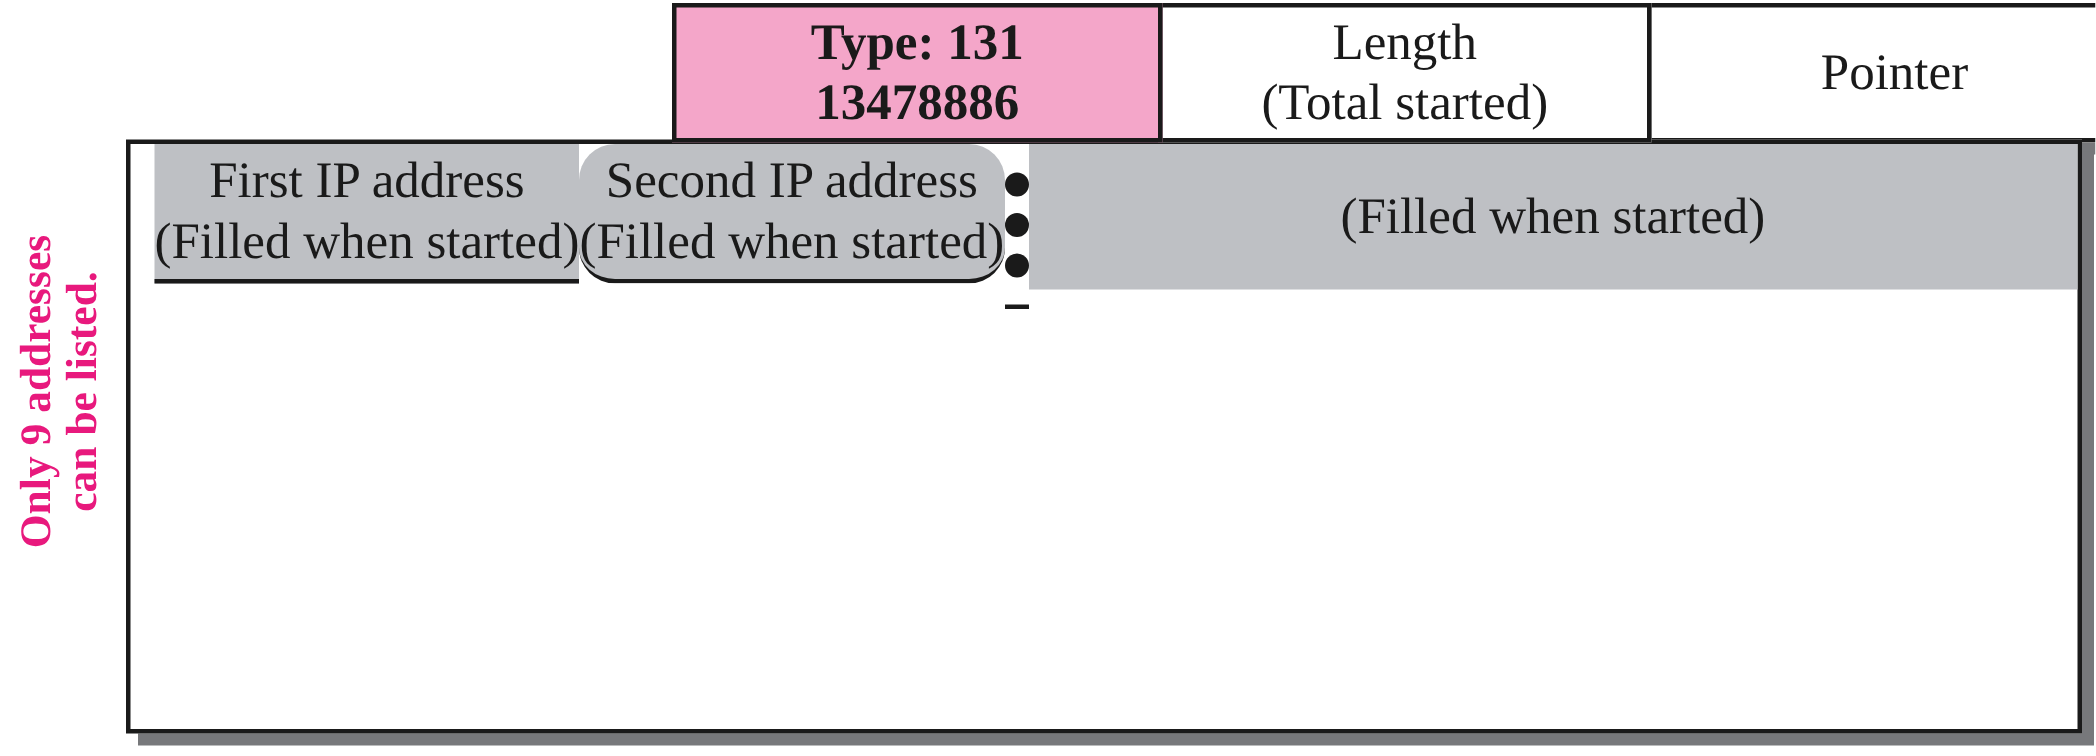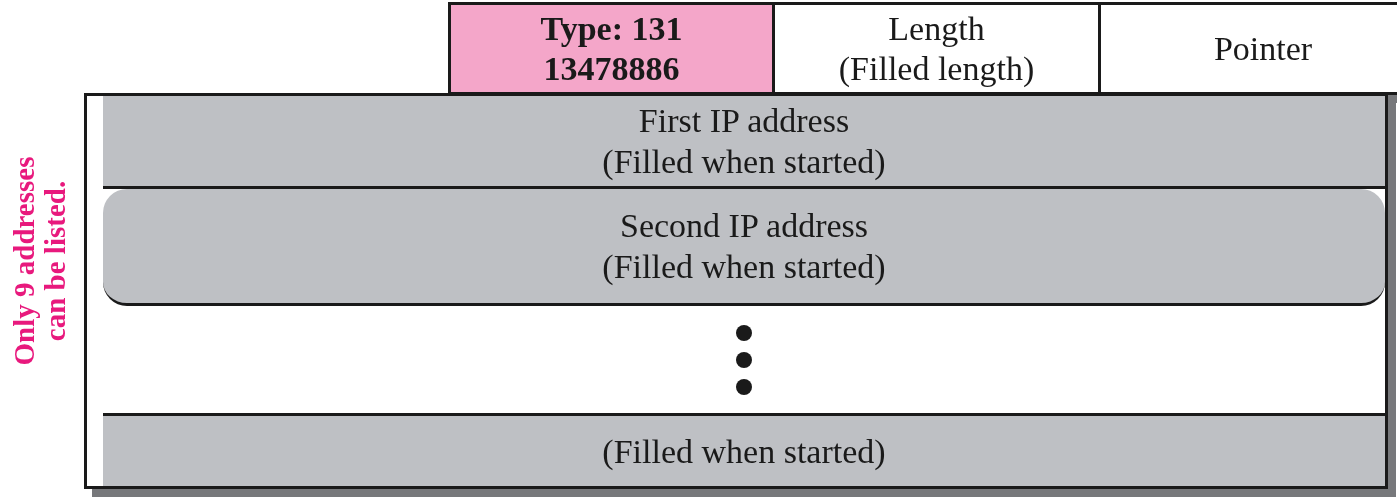--- a/index.html
+++ b/index.html
@@ -75,37 +75,36 @@
     position: absolute;
     left: 84px;
     top: 93px;
     width: 1304px;
     height: 396px;
     box-sizing: border-box;
     border: 3px solid #1a1a1a;
     background: #ffffff;
     box-shadow: 8px 8px 0 #77787b;
     display: flex;
-    flex-direction: column;
     padding-left: 16px;
   }
   .box-row {
     box-sizing: border-box;
     display: flex;
     flex-direction: column;
     justify-content: center;
     align-items: center;
     text-align: center;
     font-size: 34px;
     line-height: 41px;
     background: #bec0c4;
     border-bottom: 3px solid #1a1a1a;
   }
   .row-first  { height: 93px; }
-  .row-second { height: 117px; border-radius: 24px; }
+  .row-second { height: 93px; border-radius: 24px; }
   .row-dots   {
     height: 110px;
     background: #ffffff;
     justify-content: center;
     gap: 11px;
   }
   .row-last   { height: 97px; border-bottom: none; flex: 1; }
 
   .dot {
     width: 16px;
@@ -124,21 +123,21 @@
     <span>can be listed.</span>
   </div>
 
   <div class="header-row">
     <div class="header-cell cell-type">
       <span>Type: 131</span>
       <span>13478886</span>
     </div>
     <div class="header-cell cell-length">
       <span>Length</span>
-      <span>(Filled length)</span>
+      <span>(Total started)</span>
     </div>
     <div class="header-cell cell-pointer">
       <span>Pointer</span>
     </div>
   </div>
 
   <div class="main-box">
     <div class="box-row row-first">
       <span>First IP address</span>
       <span>(Filled when started)</span>

